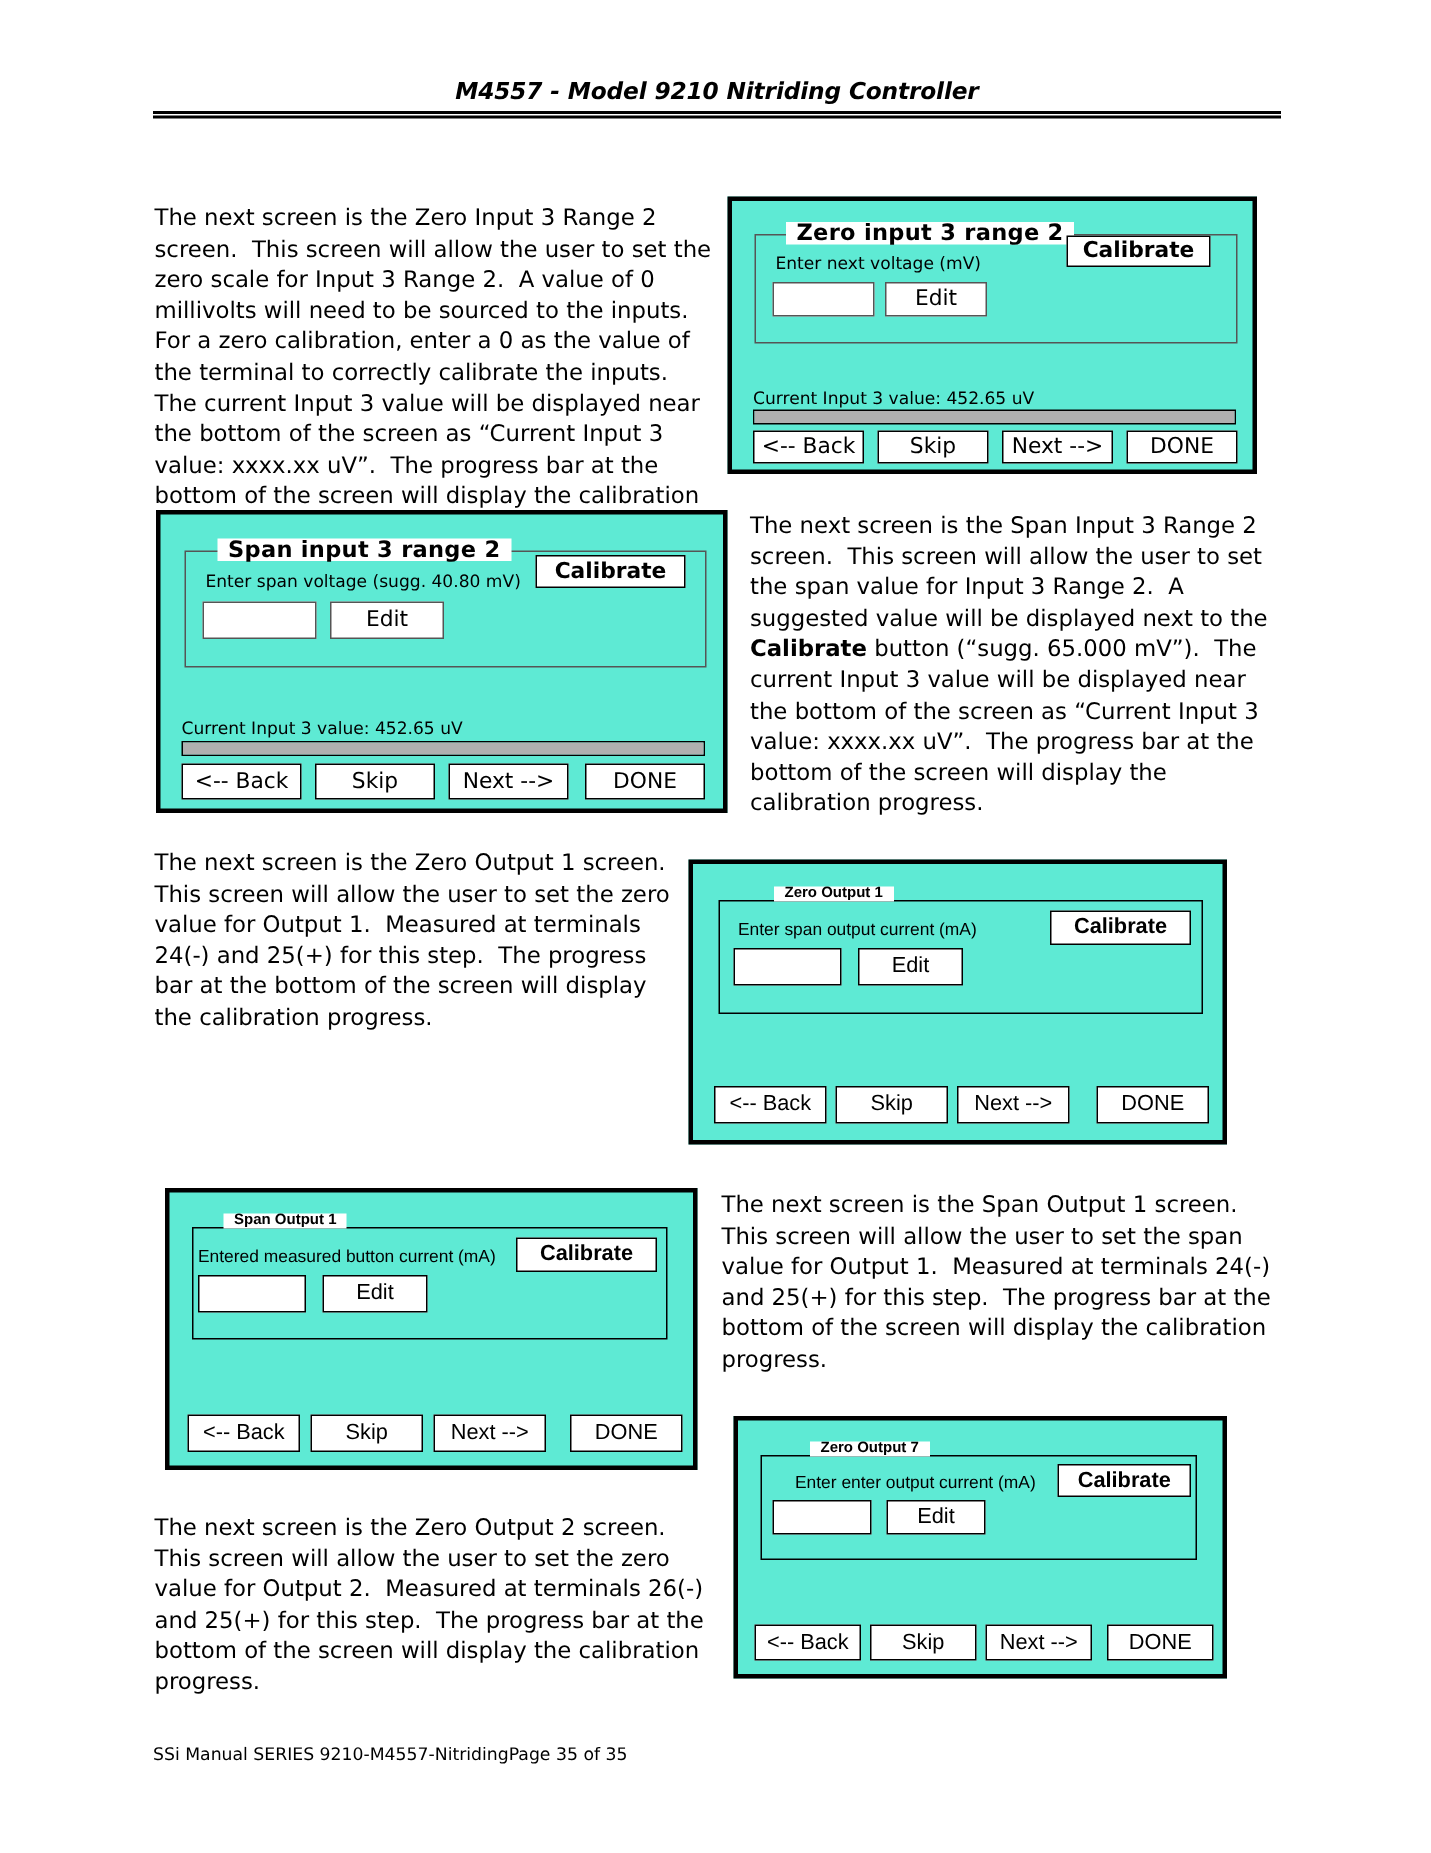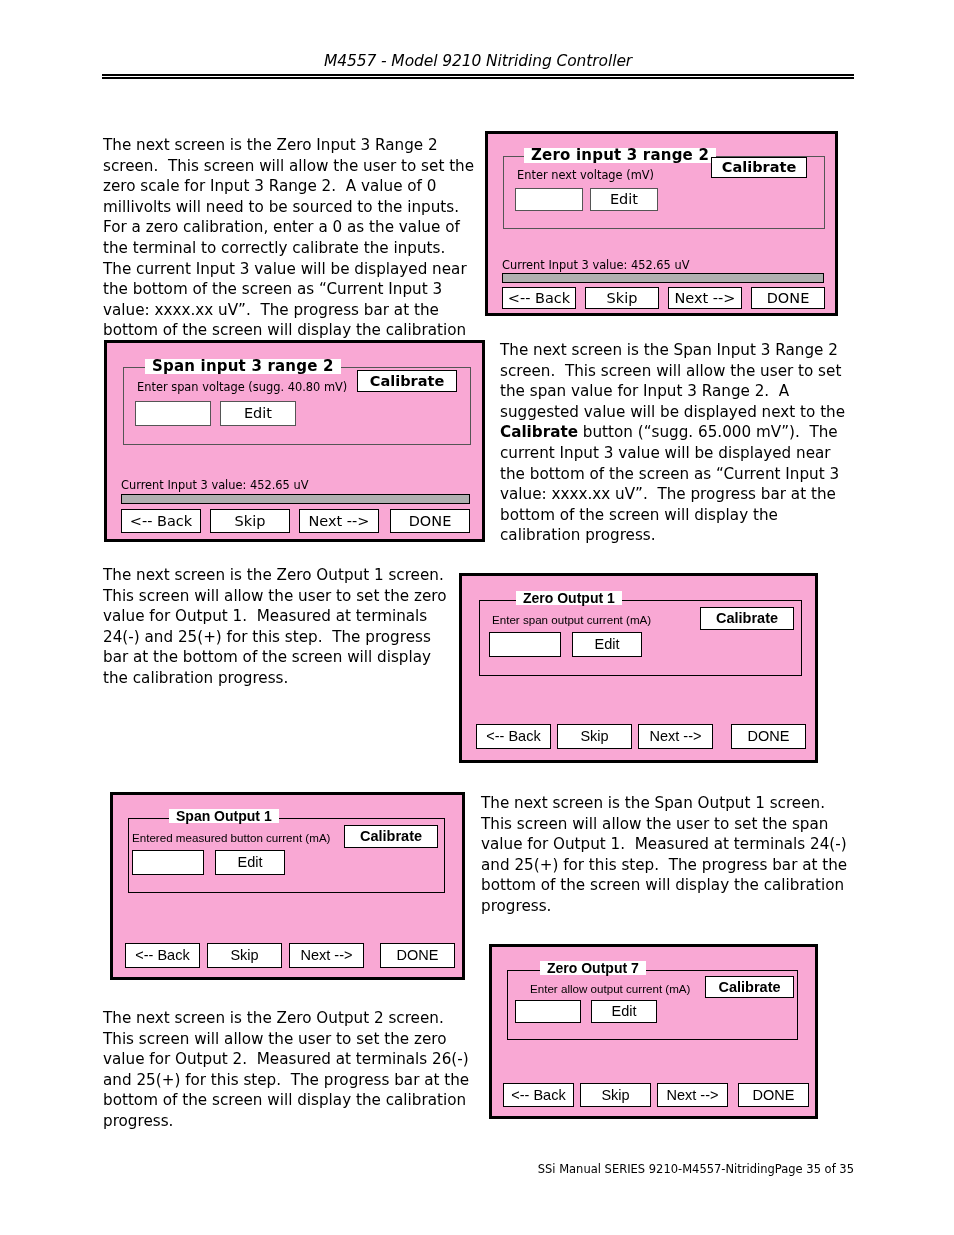--- a/index.html
+++ b/index.html
@@ -19,60 +19,60 @@
   
   .page-header {
     position: absolute;
     left: 102px;
     top: 52px;
     width: 752px;
   }
   .page-header .htitle {
     text-align: center;
     font-family: "DejaVu Sans", sans-serif;
-    font-weight: normal;
+    font-weight: bold;
     font-style: italic;
     font-size: 15.5px;
     letter-spacing: -0.1px;
     white-space: nowrap;
   }
   .page-header .rule {
     margin-top: 4px;
     border-top: 2px solid #000;
     border-bottom: 2px solid #000;
     height: 1px;
   }
 
   
   .page-footer {
     position: absolute;
     left: 102px;
     top: 1162px;
     width: 752px;
     display: flex;
-    justify-content: flex-end;
+    justify-content: flex-start;
     font-family: "DejaVu Sans", sans-serif;
     font-size: 11.5px;
   }
 
   
   .para {
     position: absolute;
     font-family: "DejaVu Sans", sans-serif;
     font-size: 15.2px;
     line-height: 20.6px;
     text-align: left;
     white-space: pre-wrap;
   }
   .para b { font-weight: bold; }
 
   
   .dlg {
     position: absolute;
-    background: #f9a8d4;
+    background: #5eead4;
     border: 3px solid #000;
     box-sizing: border-box;
   }
   .dlg-inner {
     position: relative;
     width: 100%;
     height: 100%;
   }
 
   
@@ -134,21 +134,21 @@
 
   
   .dlg.bitmapui { font-family: "DejaVu Sans", sans-serif; }
   .dlg.bitmapui .gb-legend { font-weight: bold; font-size: 15px; letter-spacing: 0.2px; }
   .dlg.bitmapui .fld-label { font-size: 11.4px; }
   .dlg.bitmapui .btn { font-size: 14.5px; }
   .dlg.bitmapui .status-text { font-size: 11.4px; }
 
   
   .dlg.crispui { font-family: "Liberation Sans", sans-serif; }
-  .dlg.crispui .gb-legend { font-weight: bold; font-size: 14px; }
+  .dlg.crispui .gb-legend { font-weight: bold; font-size: 10px; }
   .dlg.crispui .fld-label { font-size: 11.6px; }
   .dlg.crispui .btn { font-size: 14.5px; }
 </style>
 </head>
 <body>
 
 <div class="page-header">
   <div class="htitle">M4557 - Model 9210 Nitriding Controller</div>
   <div class="rule"></div>
 </div>
@@ -227,21 +227,21 @@
     <div class="btn" style="left:14px; top:148px; width:75px; height:25px;">&lt;-- Back</div>
     <div class="btn" style="left:95px; top:148px; width:75px; height:25px;">Skip</div>
     <div class="btn" style="left:176px; top:148px; width:75px; height:25px;">Next --&gt;</div>
     <div class="btn" style="left:269px; top:148px; width:75px; height:25px;">DONE</div>
   </div>
 </div>
 
 <div class="dlg crispui" style="left:110px; top:792px; width:355px; height:188px;">
   <div class="dlg-inner">
     <div class="groupbox" style="left:15px; top:23px; width:317px; height:75px;"></div>
-    <div class="gb-legend" style="left:56px; top:14px;">Span Output 1</div>
+    <div class="gb-legend" style="left:36px; top:14px;">Span Output 1</div>
 
     <div class="fld-label" style="left:19px; top:37px;">Entered measured button current (mA)</div>
 
     <div class="textbox" style="left:19px; top:55px; width:72px; height:25px;"></div>
 
     <div class="btn" style="left:102px; top:55px; width:70px; height:25px;">Edit</div>
 
     <div class="btn bold" style="left:231px; top:30px; width:94px; height:23px;">Calibrate</div>
 
     <div class="btn" style="left:12px; top:148px; width:75px; height:25px;">&lt;-- Back</div>
@@ -251,21 +251,21 @@
   </div>
 </div>
 
 <div class="para" style="left:481px; top:793px; width:368px;">The next screen is the Span Output 1 screen.  This screen will allow the user to set the span value for Output 1.  Measured at terminals 24(-) and 25(+) for this step.  The progress bar at the bottom of the screen will display the calibration progress.</div>
 
 <div class="dlg crispui" style="left:489px; top:944px; width:329px; height:175px;">
   <div class="dlg-inner">
     <div class="groupbox" style="left:15px; top:23px; width:291px; height:70px;"></div>
     <div class="gb-legend" style="left:48px; top:14px;">Zero Output 7</div>
 
-    <div class="fld-label" style="left:38px; top:36px;">Enter allow output current (mA)</div>
+    <div class="fld-label" style="left:38px; top:36px;">Enter enter output current (mA)</div>
 
     <div class="textbox" style="left:23px; top:53px; width:66px; height:23px;"></div>
 
     <div class="btn" style="left:99px; top:53px; width:66px; height:23px;">Edit</div>
 
     <div class="btn bold" style="left:213px; top:29px; width:89px; height:22px;">Calibrate</div>
 
     <div class="btn" style="left:11px; top:136px; width:71px; height:24px;">&lt;-- Back</div>
     <div class="btn" style="left:88px; top:136px; width:71px; height:24px;">Skip</div>
     <div class="btn" style="left:165px; top:136px; width:71px; height:24px;">Next --&gt;</div>

